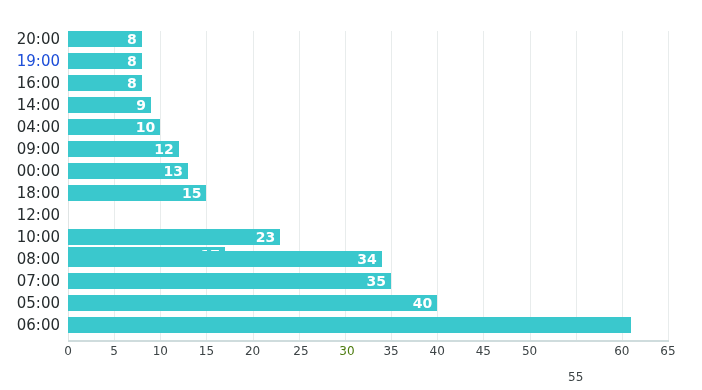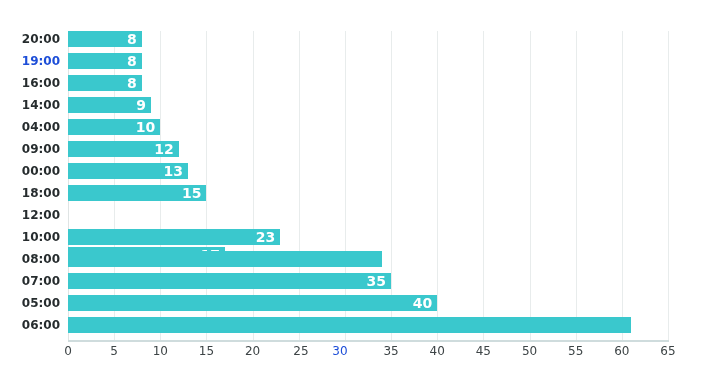--- a/index.html
+++ b/index.html
@@ -76,22 +76,22 @@
     box-sizing: border-box;
     letter-spacing: 0px;
   }
 
   .cat-label {
     position: absolute;
     width: 58px;
     text-align: right;
     height: 16px;
     line-height: 16px;
-    font-size: 12px;
-    font-weight: bold;
+    font-size: 15px;
+    font-weight: normal;
     color: #262c2e;
     left: 2px;
   }
 
   .xtick {
     position: absolute;
     top: 344px;
     width: 40px;
     margin-left: -20px;
     text-align: center;
@@ -158,20 +158,21 @@
         <div class="bar-row" style="top: 176px; width: 600px; margin-top: 40px;">
           <div class="bar" style="width: 156.923px; background: rgb(58, 200, 205);"></div>
           <div class="bar-value" style="left: 0px; width: 156.923px; color: rgb(255, 255, 255);">17</div>
         </div>
         <div class="bar-row" style="top: 198px; width: 600px;">
           <div class="bar" style="width: 212.308px; background: rgb(58, 200, 205);"></div>
           <div class="bar-value" style="left: 0px; width: 212.308px; color: rgb(255, 255, 255);">23</div>
         </div>
         <div class="bar-row" style="top: 220px; width: 600px;">
           <div class="bar" style="width: 313.846px; background: rgb(58, 200, 205);"></div>
+          <div class="bar-value" style="left: 0px; width: 313.846px; color: rgb(255, 255, 255);">34</div>
         </div>
         <div class="bar-row" style="top: 242px; width: 600px;">
           <div class="bar" style="width: 323.077px; background: rgb(58, 200, 205);"></div>
           <div class="bar-value" style="left: 0px; width: 323.077px; color: rgb(255, 255, 255);">35</div>
         </div>
         <div class="bar-row" style="top: 264px; width: 600px;">
           <div class="bar" style="width: 369.231px; background: rgb(58, 200, 205);"></div>
           <div class="bar-value" style="left: 0px; width: 369.231px; color: rgb(255, 255, 255);">40</div>
         </div>
         <div class="bar-row" style="top: 286px; width: 600px;">
@@ -199,23 +200,23 @@
       <div class="cat-label" style="top: 295px; color: rgb(38, 44, 46);">05:00</div>
       <div class="cat-label" style="top: 317px; color: rgb(38, 44, 46);">06:00</div>
     </div>
   <div id="xticks">
       <div class="xtick" style="left: 68px; color: rgb(61, 68, 70);">0</div>
       <div class="xtick" style="left: 114.154px; color: rgb(61, 68, 70);">5</div>
       <div class="xtick" style="left: 160.308px; color: rgb(61, 68, 70);">10</div>
       <div class="xtick" style="left: 206.462px; color: rgb(61, 68, 70);">15</div>
       <div class="xtick" style="left: 252.615px; color: rgb(61, 68, 70);">20</div>
       <div class="xtick" style="left: 301px; color: rgb(61, 68, 70);">25</div>
-      <div class="xtick" style="left: 340px; color: #1d4ed8;">30</div>
+      <div class="xtick" style="left: 347px; color: #4d7c0f;">30</div>
       <div class="xtick" style="left: 391.077px; color: rgb(61, 68, 70);">35</div>
       <div class="xtick" style="left: 437.231px; color: rgb(61, 68, 70);">40</div>
       <div class="xtick" style="left: 483.385px; color: rgb(61, 68, 70);">45</div>
       <div class="xtick" style="left: 529.538px; color: rgb(61, 68, 70);">50</div>
-      <div class="xtick" style="left: 575.692px; color: rgb(61, 68, 70);">55</div>
+      <div class="xtick" style="left: 575.692px; color: rgb(61, 68, 70); margin-top: 26px;">55</div>
       <div class="xtick" style="left: 621.846px; color: rgb(61, 68, 70);">60</div>
       <div class="xtick" style="left: 668px; color: rgb(61, 68, 70);">65</div>
     </div>
 
 </div>
 
 </body></html>

